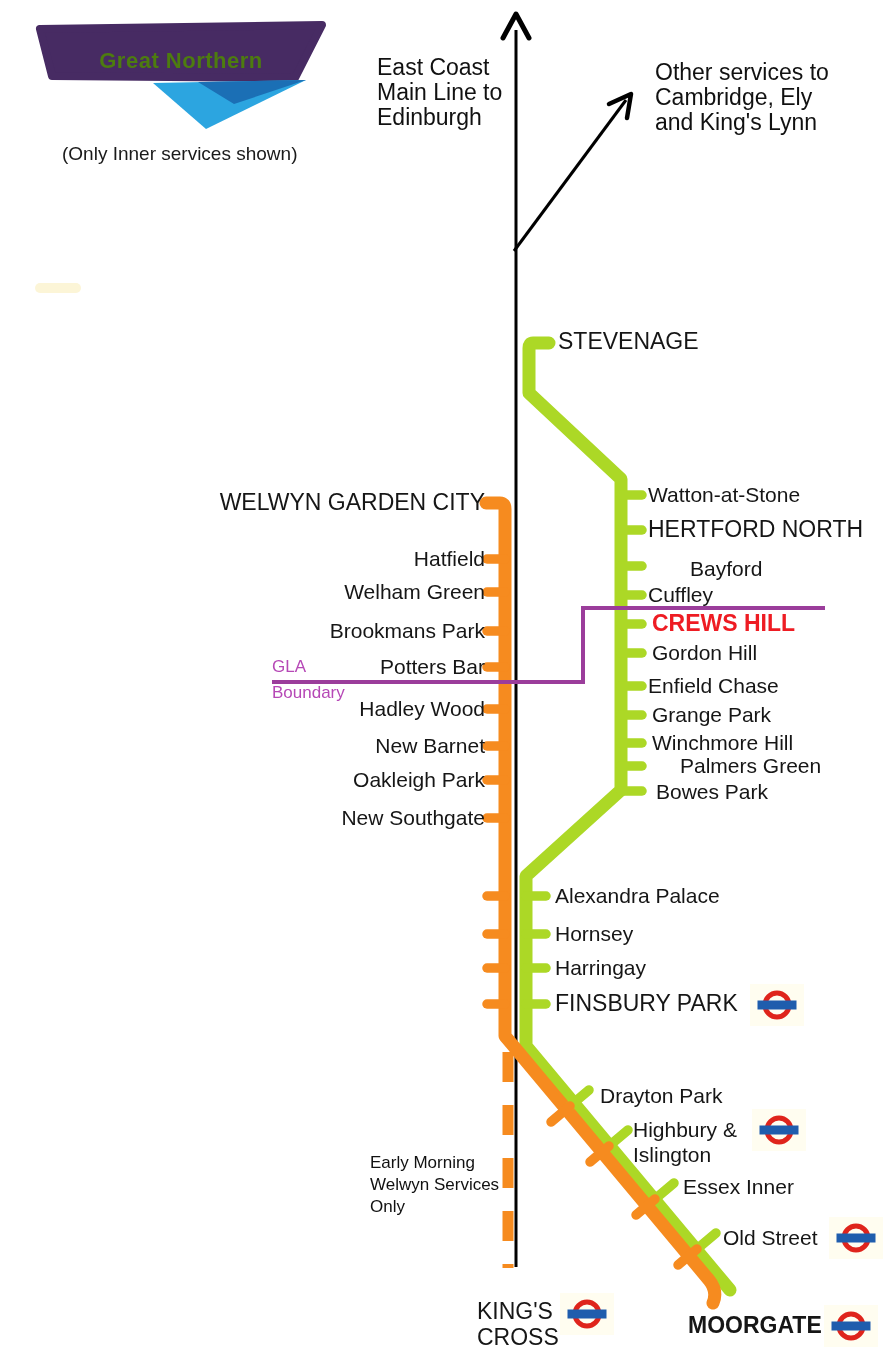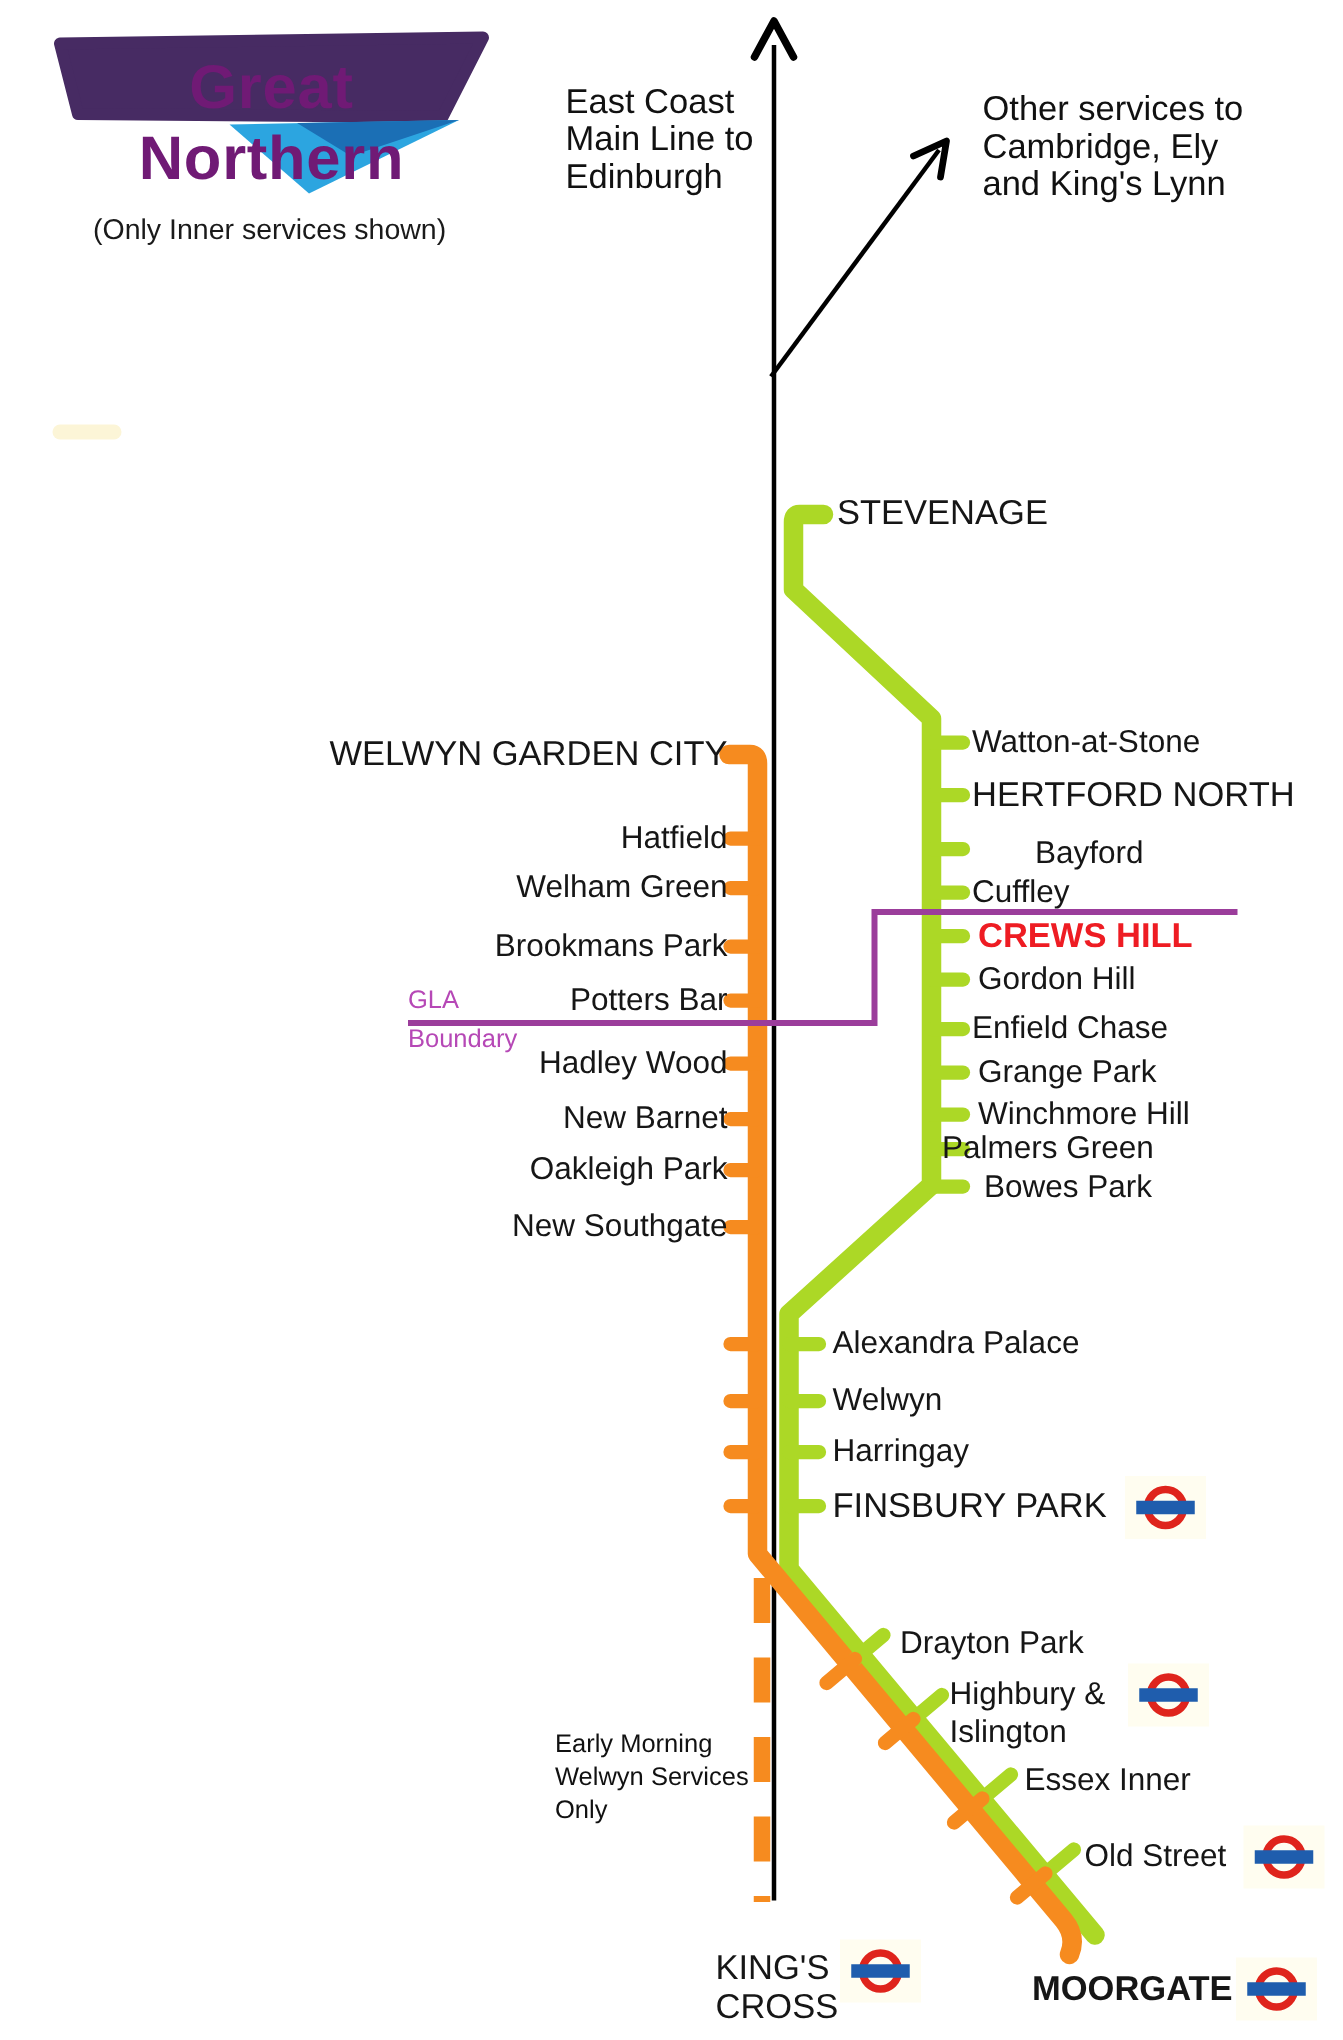--- a/index.html
+++ b/index.html
@@ -8,22 +8,22 @@
   svg{position:absolute;left:0;top:0;}
   #labels-layer{position:absolute;left:0;top:0;width:895px;height:1360px;}
   .station{position:absolute;font-size:21px;line-height:25px;color:#161616;white-space:nowrap;}
   .station.major{font-size:23px;line-height:26px;}
   .station.accent{color:#EE1C23;font-weight:bold;}
   .station.align-right{text-align:right;}
   .anno{position:absolute;font-size:23px;line-height:25px;color:#111;white-space:nowrap;}
   .anno.small{font-size:17px;line-height:22px;}
   .anno.gla{font-size:17px;line-height:21px;color:#B648B6;}
   .logo-note{position:absolute;left:62px;top:143px;font-size:19px;color:#1a1a1a;}
-  .logo-title{position:absolute;left:58px;top:35px;width:246px;text-align:center;
-              font-size:41px;font-weight:bold;color:#701a75;letter-spacing:.5px;}
+  .logo-title{position:absolute;left:58px;top:48px;width:246px;text-align:center;
+              font-size:22px;font-weight:bold;color:#4d7c0f;letter-spacing:.5px;}
 </style>
 </head>
 <body>
 
 <div class="canvas">
 
   <svg width="895" height="1360" viewBox="0 0 895 1360">
 
     <rect x="35" y="283" width="46" height="10" rx="5" fill="#FBF3CD" opacity="0.8"></rect>
 
@@ -194,31 +194,31 @@
       </div>
       <div class="station" style="left: 648px; top: 673px;">
         <div>Enfield Chase</div>
       </div>
       <div class="station" style="left: 652px; top: 702px;">
         <div>Grange Park</div>
       </div>
       <div class="station" style="left: 652px; top: 730px;">
         <div>Winchmore Hill</div>
       </div>
-      <div class="station" style="left: 628px; top: 753px; text-align: center;">
+      <div class="station" style="left: 680px; top: 753px; text-align: center;">
         <div>Palmers Green</div>
       </div>
       <div class="station" style="left: 656px; top: 779px;">
         <div>Bowes Park</div>
       </div>
       <div class="station" style="left: 555px; top: 883px;">
         <div>Alexandra Palace</div>
       </div>
       <div class="station" style="left: 555px; top: 921px;">
-        <div>Welwyn</div>
+        <div>Hornsey</div>
       </div>
       <div class="station" style="left: 555px; top: 955px;">
         <div>Harringay</div>
       </div>
       <div class="station major" style="left: 555px; top: 990px;">
         <div>FINSBURY PARK</div>
       </div>
       <div class="station" style="left: 600px; top: 1083px;">
         <div>Drayton Park</div>
       </div>

